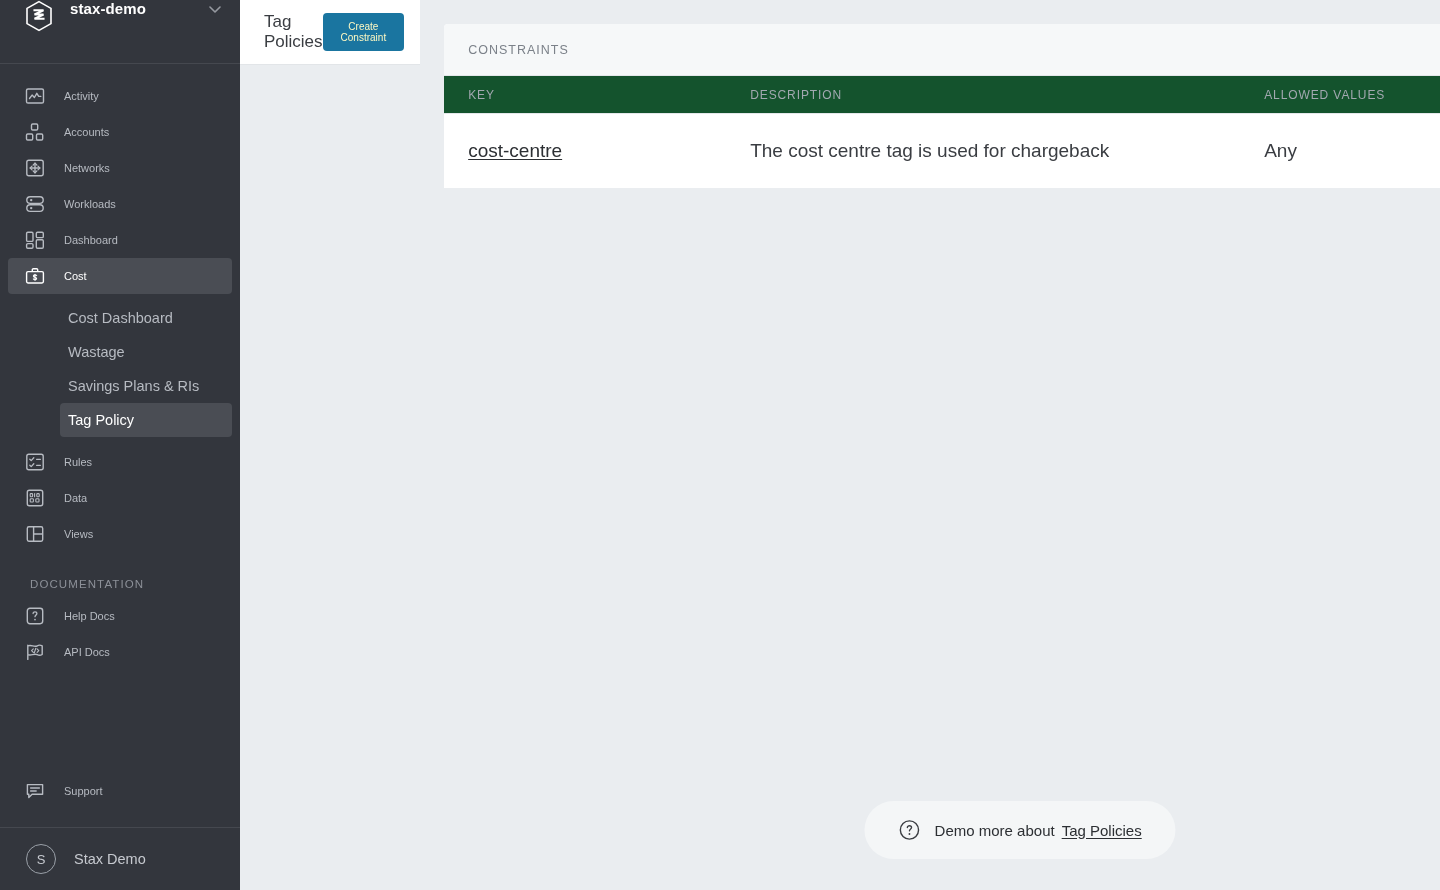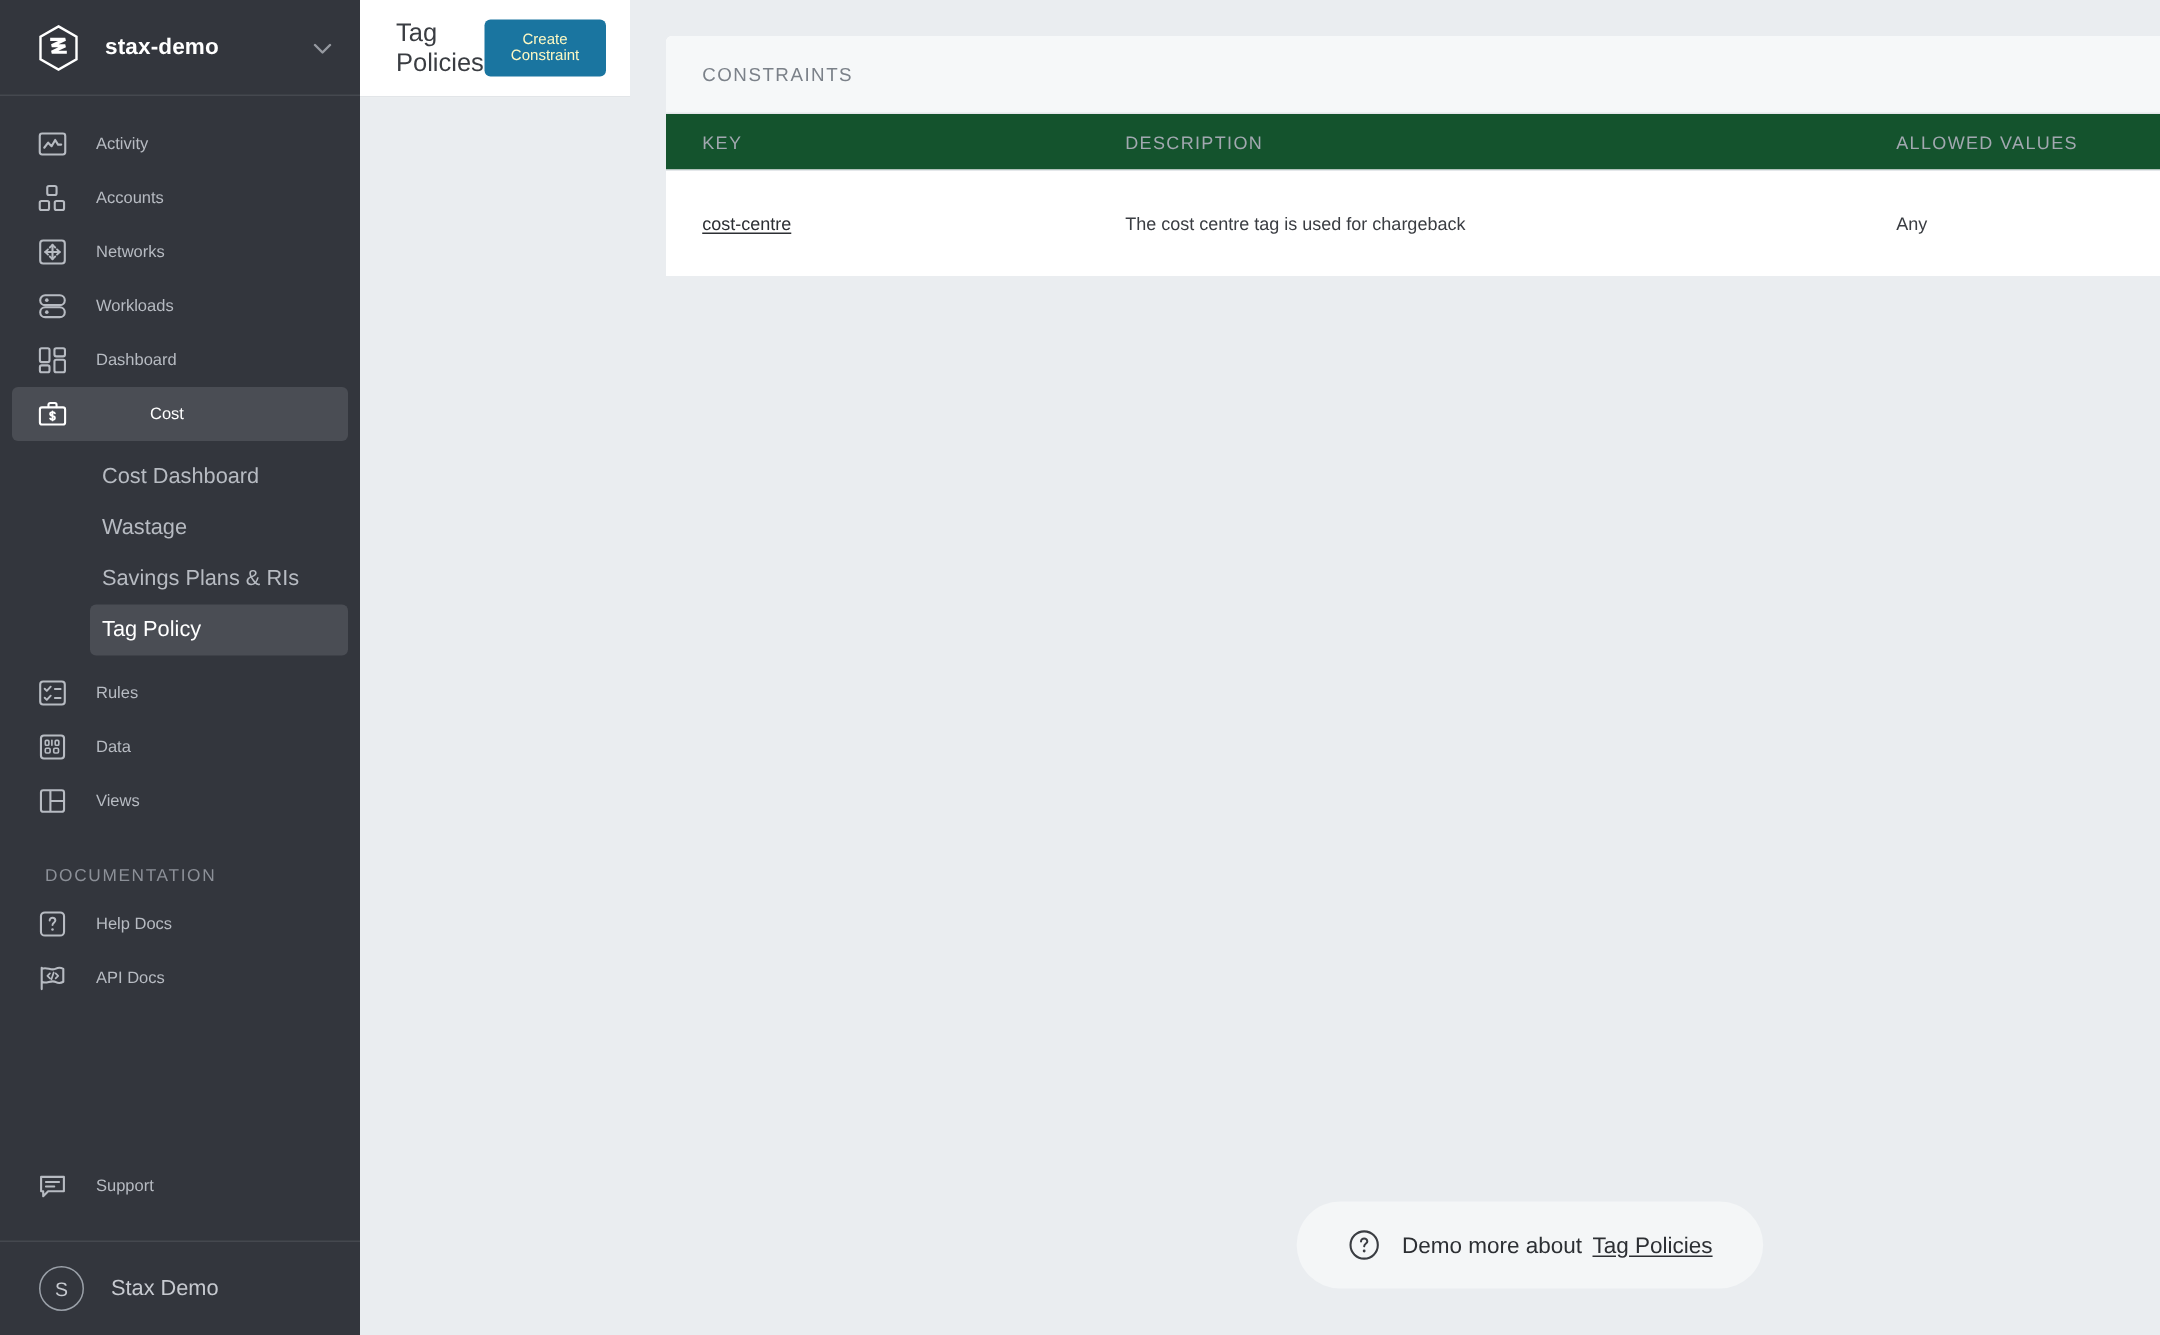--- a/index.html
+++ b/index.html
@@ -20,21 +20,20 @@
     color: #c7cad0;
     display: flex;
     flex-direction: column;
     position: relative;
     flex: 0 0 240px;
   }
   .org-header {
     height: 64px;
     flex: 0 0 64px;
     display: flex;
-    align-items: center;
     padding: 0 16px 0 24px;
     border-bottom: 1px solid #45484f;
   }
   .org-logo { width: 30px; height: 32px; flex: 0 0 30px; }
   .org-name {
     flex: 1;
     margin-left: 16px;
     font-size: 15px;
     font-weight: 700;
     color: #ffffff;
@@ -50,21 +49,21 @@
     margin: 0 8px;
     padding: 0 0 0 16px;
     border-radius: 4px;
     color: #b7bbc2;
     font-size: 11px;
     cursor: pointer;
     user-select: none;
   }
   .nav-item .ic { width: 22px; height: 22px; flex: 0 0 22px; display: block; }
   .nav-item .lbl { margin-left: 18px; white-space: nowrap; }
-  .nav-item.active { background: #4a4d54; color: #ffffff; gap: 36px; }
+  .nav-item.active { background: #4a4d54; color: #ffffff; }
   .nav-item.active .ic { color: #ffffff; }
 
   .nav-sub {
     display: flex;
     align-items: center;
     height: 34px;
     margin: 0 8px 0 60px;
     padding: 0 0 0 8px;
     border-radius: 4px;
     color: #b7bbc2;
@@ -168,21 +167,21 @@
     letter-spacing: .9px;
     color: #a2a8b0;
     font-weight: 400;
     text-transform: uppercase;
     padding: 12px 0 11px 0;
     border-bottom: 1px solid #e4e7ea;
     background: #14532d;
   }
   table.data tbody td {
     padding: 26px 0 26px 0;
-    font-size: 12px;
+    font-size: 19px;
     color: #3a3d42;
     vertical-align: middle;
   }
   .col-key { width: 306px; padding-left: 24px !important; }
   .col-desc { width: 514px; }
   .col-vals { width: 290px; }
   .col-act { width: 42px; }
 
   .key-link {
     color: #2c2f33;

